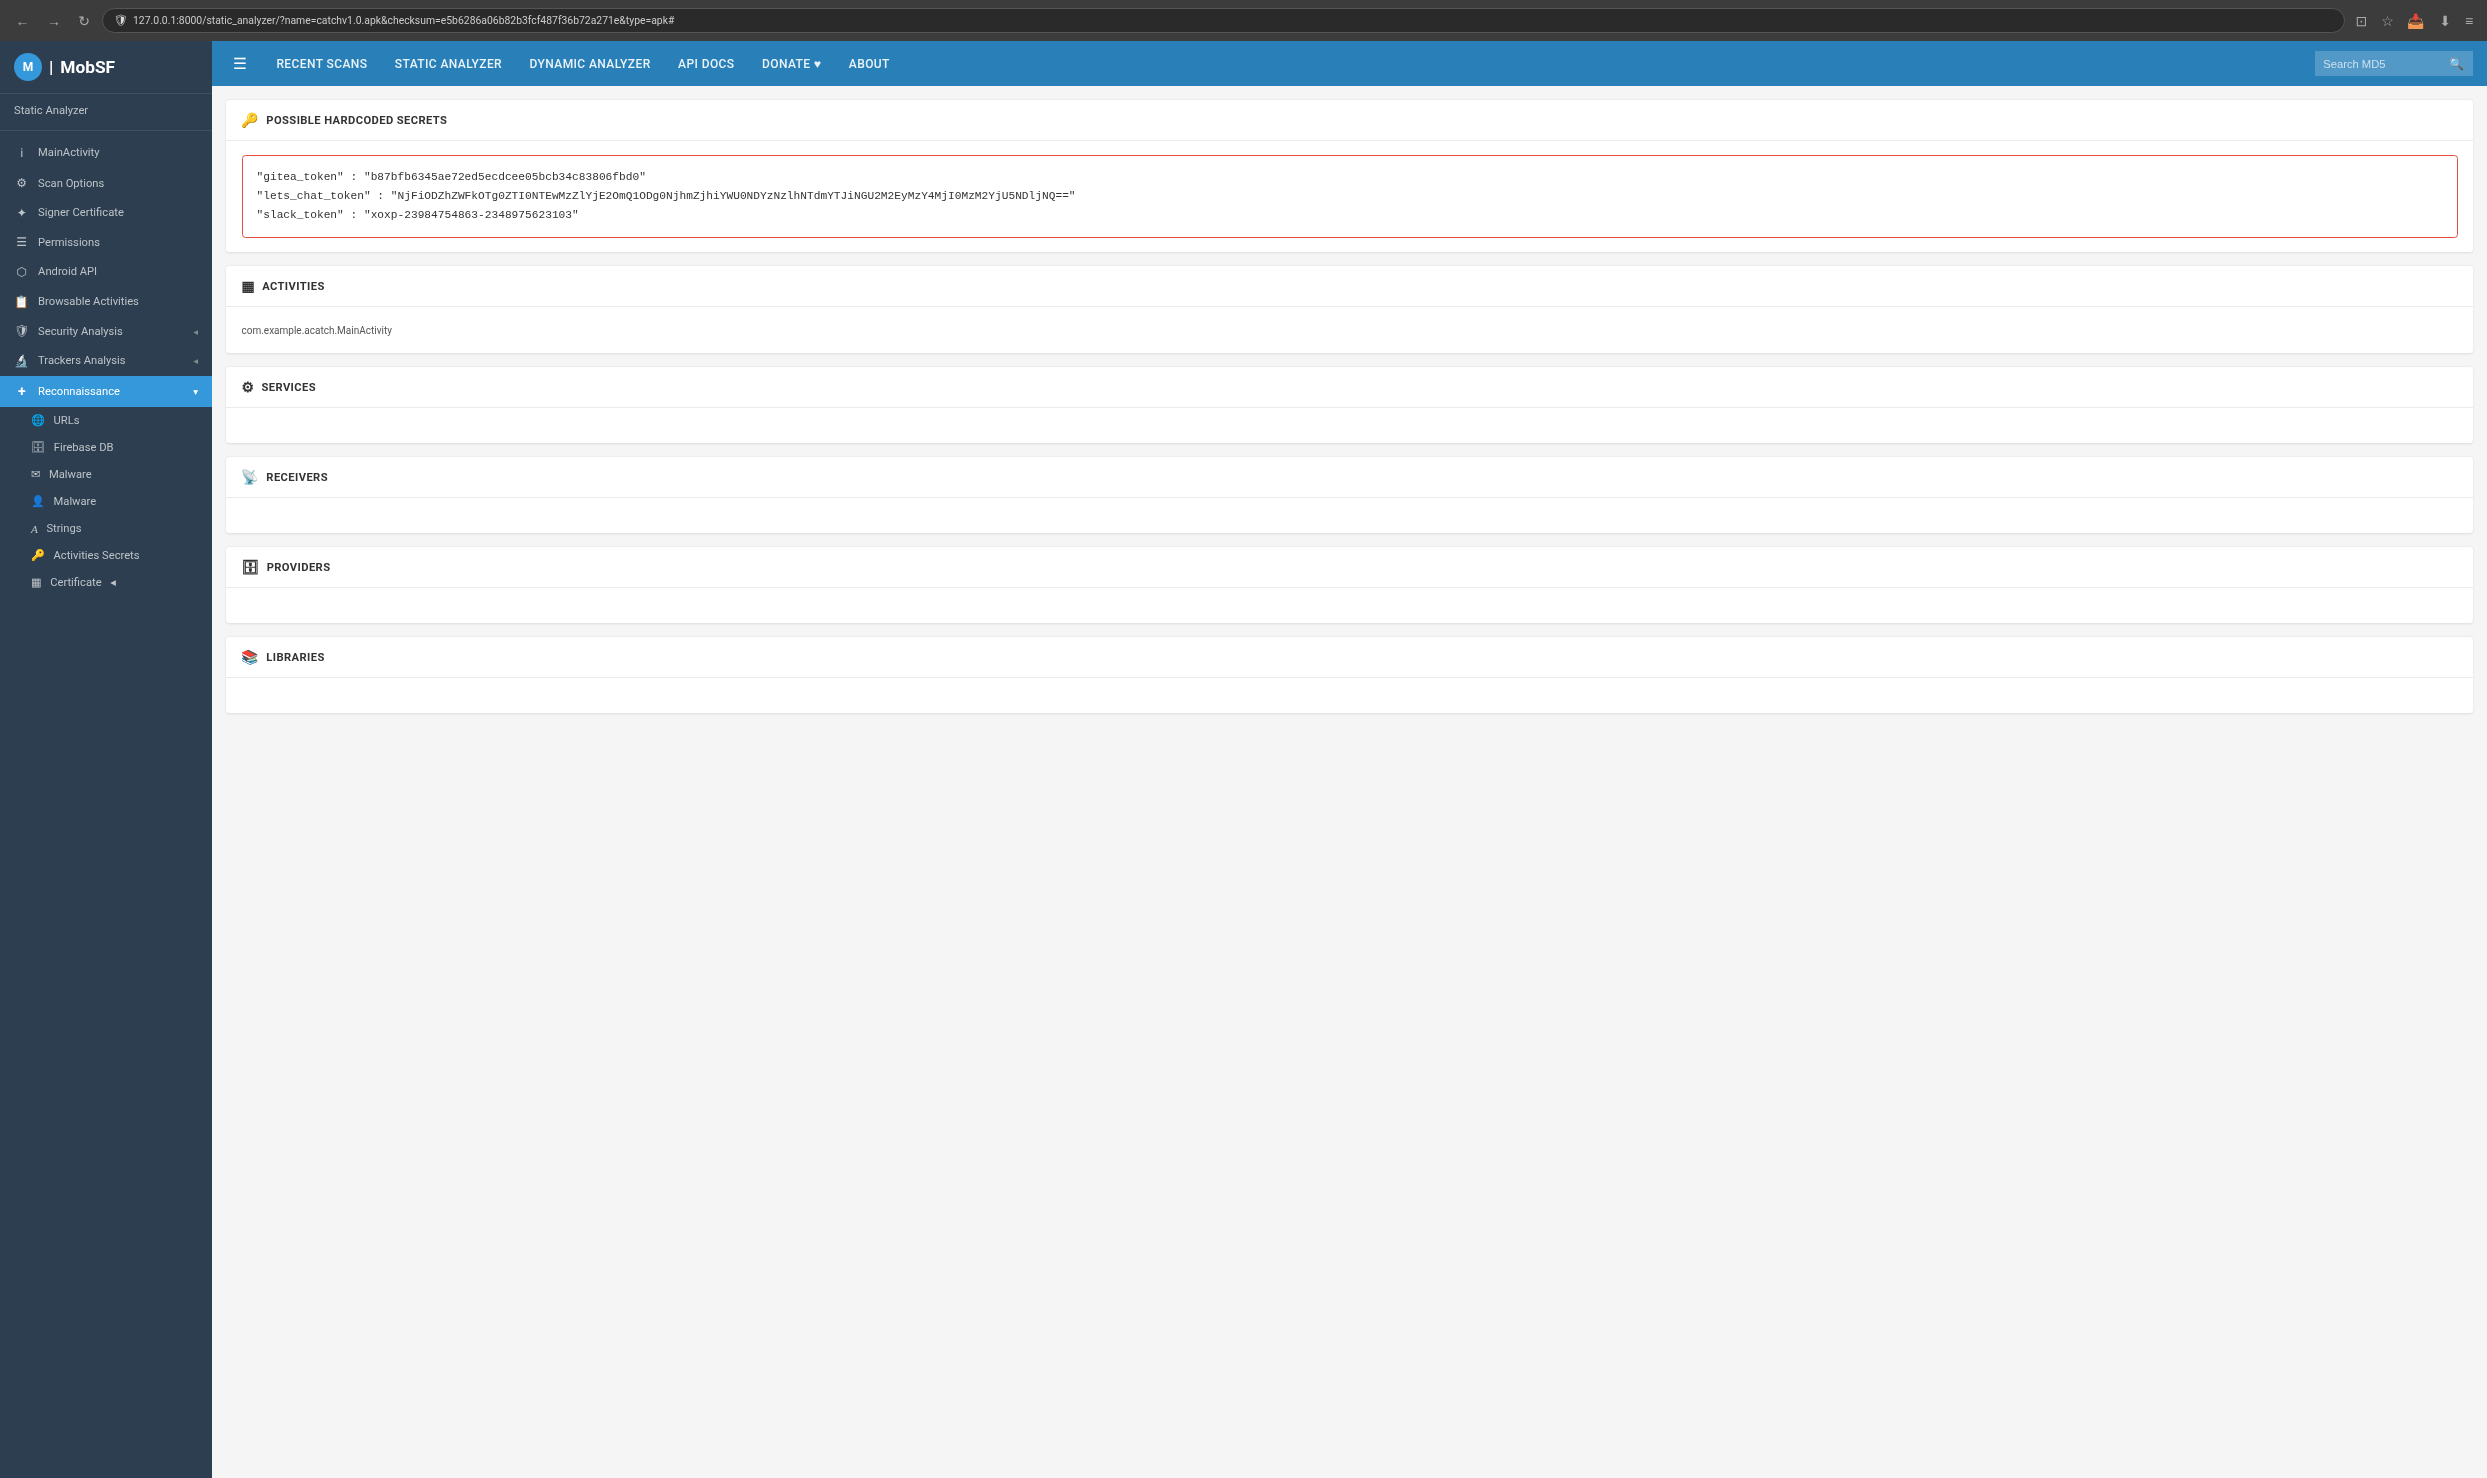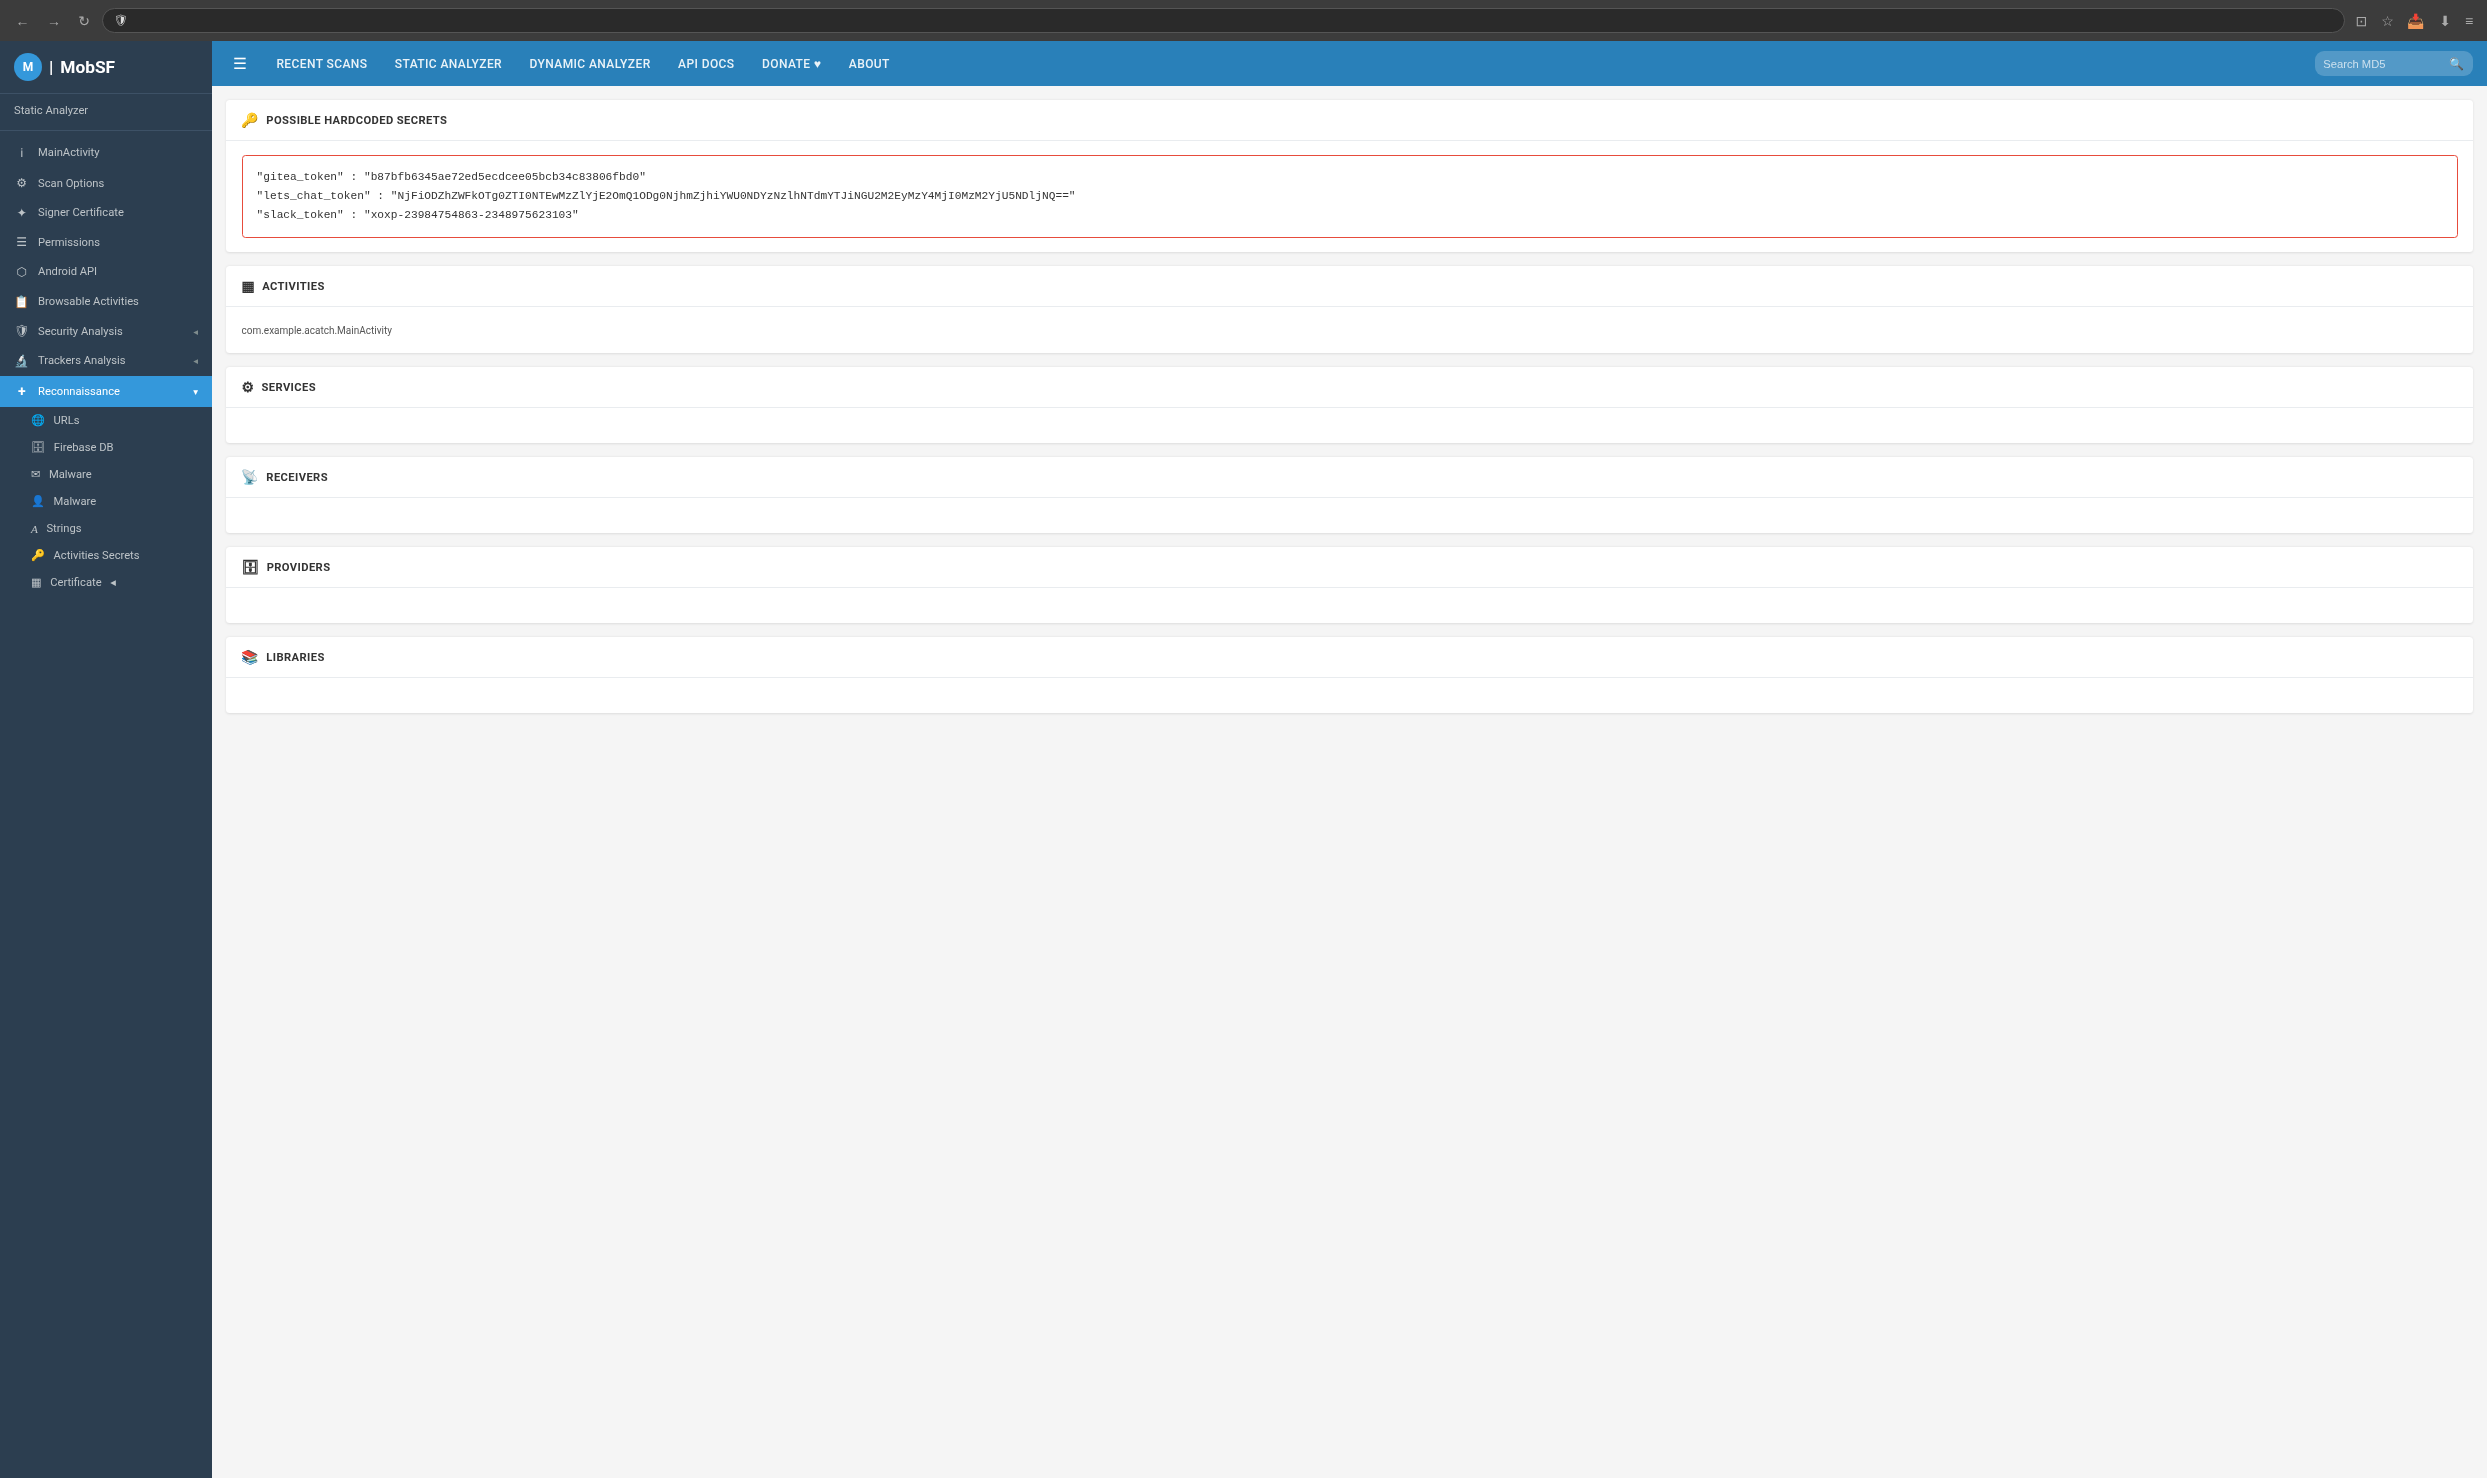--- a/index.html
+++ b/index.html
@@ -25,21 +25,21 @@
     .sidebar-item .item-icon { font-size: 12px; width: 15.5px; text-align: center; flex-shrink: 0; }
     .sidebar-item .chevron { margin-left: auto; font-size: 9.5px; color: #7f8c8d; }
     .sidebar-sub-item { display: flex; align-items: center; gap: 8.6px; padding: 7px 14px 7px 31px; cursor: pointer; color: #bdc3c7; font-size: 11.2px; }
     .sidebar-divider { border: none; border-top: 0.9px solid #3d5166; margin: 5.2px 0; }
 
     
     .top-nav { background: #2980b9; color: white; display: flex; align-items: center; padding: 0 14px; height: 45px; gap: 3.5px; flex-shrink: 0; }
     .top-nav .hamburger { font-size: 15.5px; cursor: pointer; padding: 7px; margin-right: 7px; }
     .top-nav-link { padding: 7px 12px; color: rgba(255,255,255,0.9); font-size: 12px; font-weight: 500; cursor: pointer; border-radius: 3.5px; text-transform: uppercase; letter-spacing: 0.4px; }
     .top-nav-spacer { flex: 1; }
-    .top-nav-search { display: flex; align-items: center; background: rgba(255,255,255,0.2); border-radius: 9px; padding: 5.2px 8.6px; gap: 5.2px; }
+    .top-nav-search { display: flex; align-items: center; background: rgba(255,255,255,0.2); border-radius: 0; padding: 5.2px 8.6px; gap: 5.2px; }
     .top-nav-search input { background: none; border: none; color: white; font-size: 11.2px; outline: none; width: 121px; }
     .top-nav-search input::placeholder { color: rgba(255,255,255,0.7); }
 
     
     .main-content { flex: 1; overflow-y: auto; background: #f5f5f5; padding: 14px; }
 
     
     .card { background: white; border-radius: 3.5px; margin-bottom: 14px; box-shadow: 0 0.9px 2.6px rgba(0,0,0,0.1); overflow: hidden; }
     .card-header { display: flex; align-items: center; gap: 7px; padding: 12px 15.5px; border-bottom: 0.9px solid #e9ecef; font-size: 11.2px; font-weight: 700; color: #333; text-transform: uppercase; letter-spacing: 0.4px; }
     .card-header .header-icon { font-size: 14px; }
@@ -57,20 +57,21 @@
   </style>
 </head>
 <body>
 
 <div class="browser-chrome">
   <button class="browser-nav-btn">←</button>
   <button class="browser-nav-btn">→</button>
   <button class="browser-nav-btn">↻</button>
   <div class="browser-address-bar">
     <span>🛡</span>
+    <span class="browser-address-text">127.0.0.1:8000/static_analyzer/?name=catchv1.0.apk&amp;checksum=e5b6286a06b82b3fcf487f36b72a271e&amp;type=apk#</span>
   </div>
   <div class="browser-icons">
     <button class="browser-icon-btn">⊡</button>
     <button class="browser-icon-btn">☆</button>
     <button class="browser-icon-btn">📥</button>
     <button class="browser-icon-btn">⬇</button>
     <button class="browser-icon-btn">≡</button>
   </div>
 </div>
 

